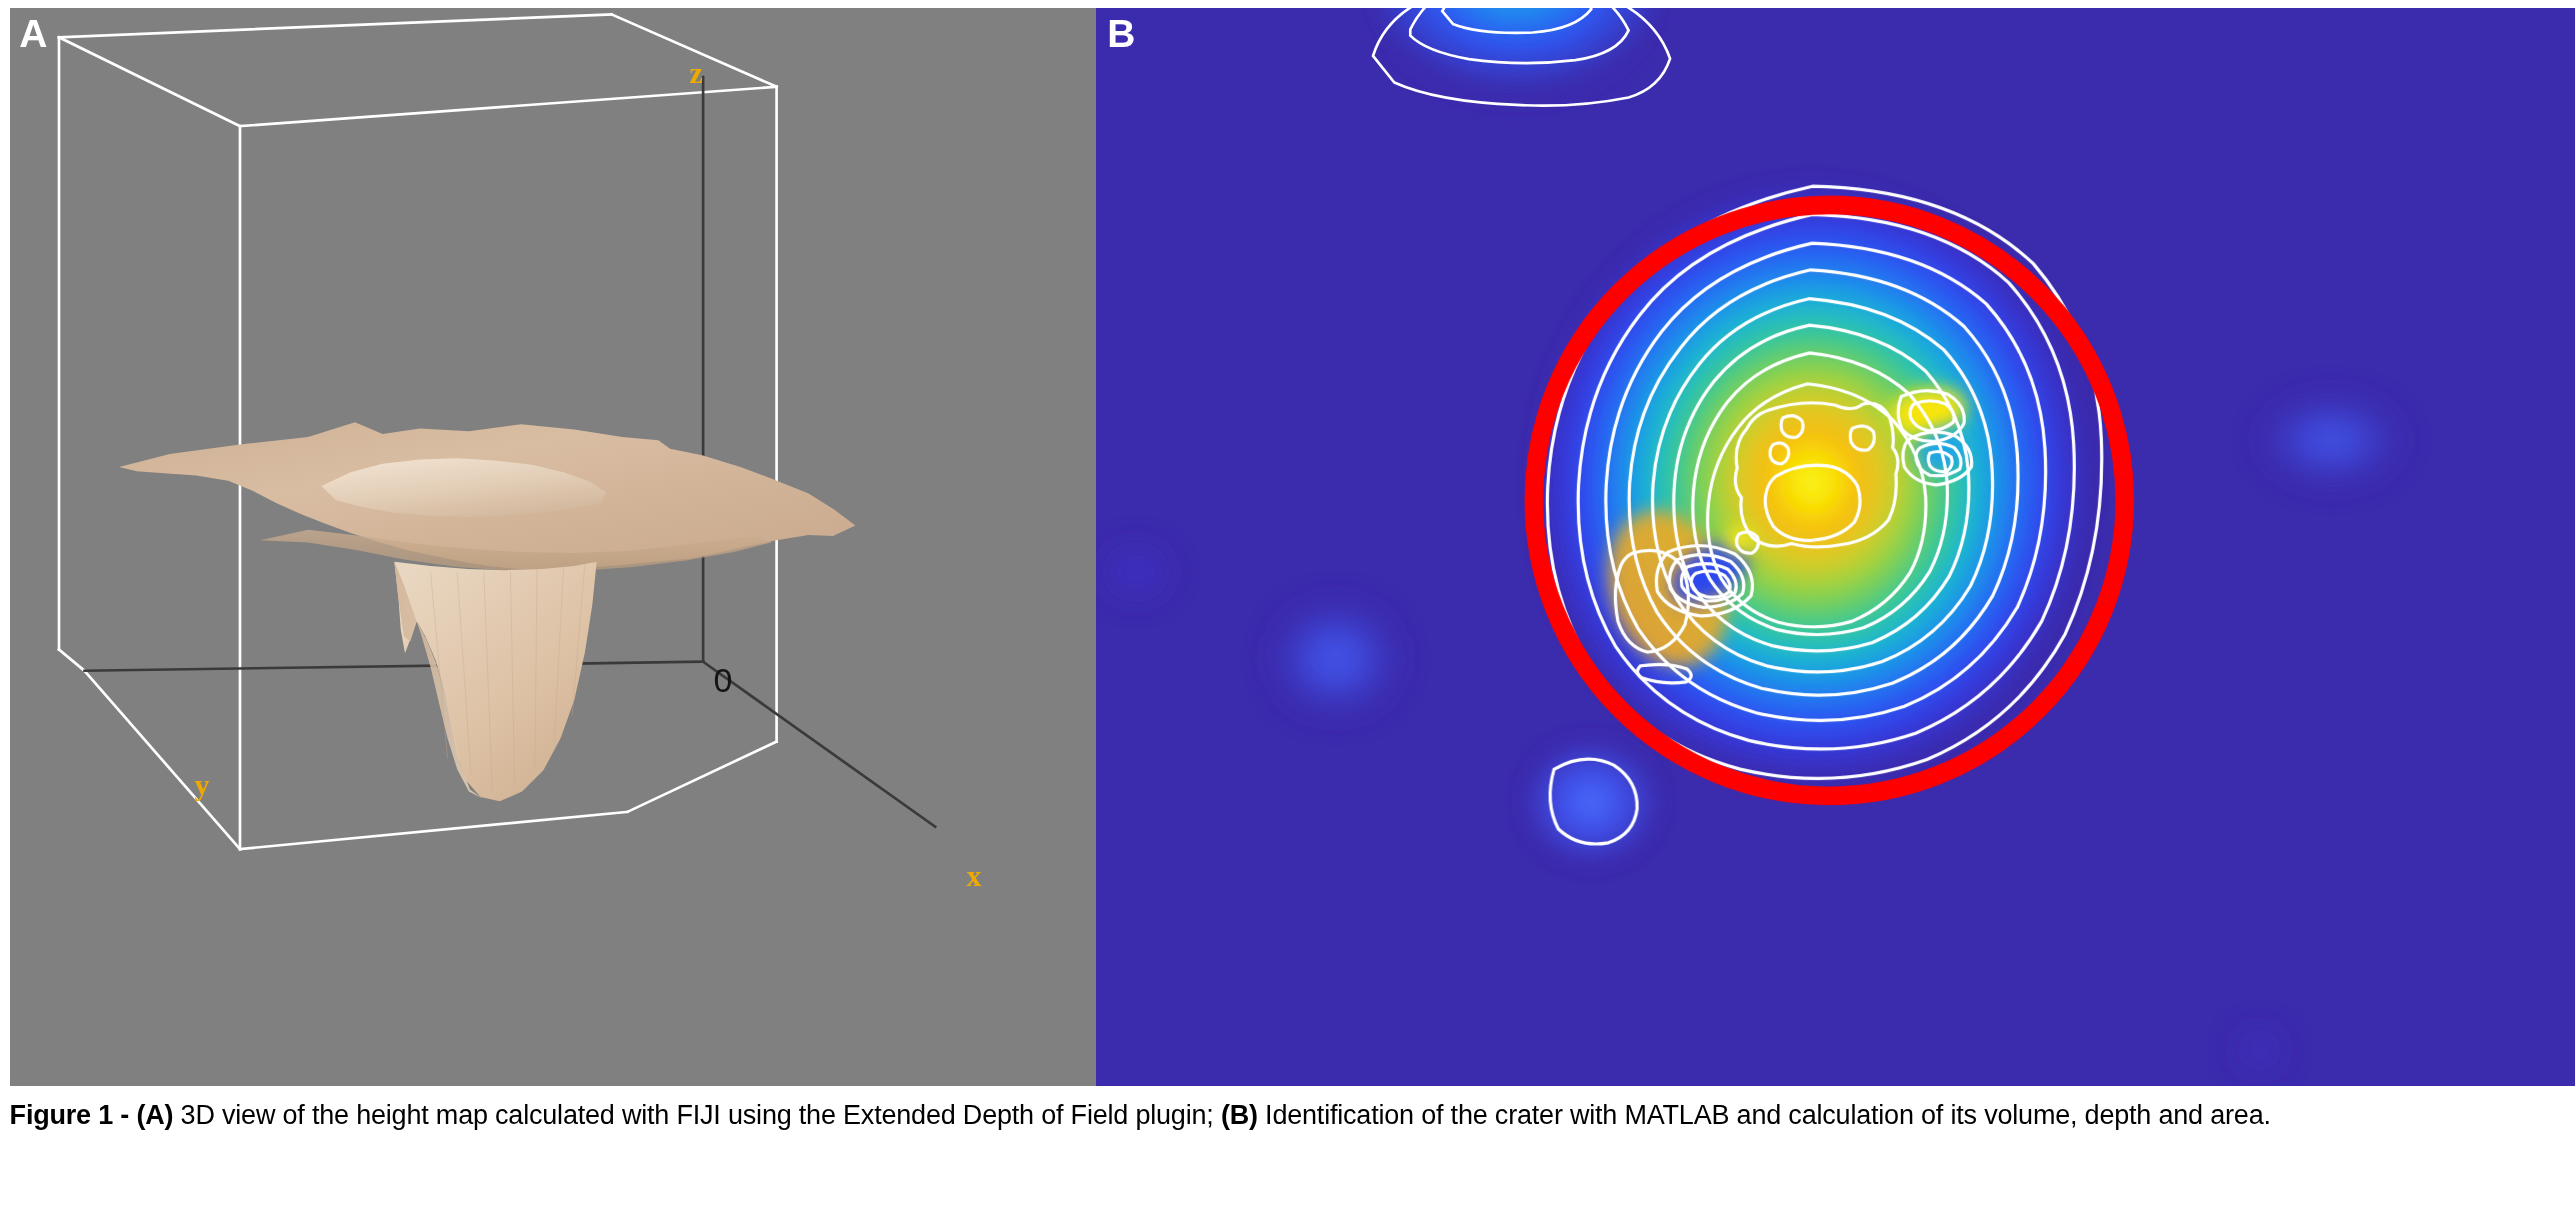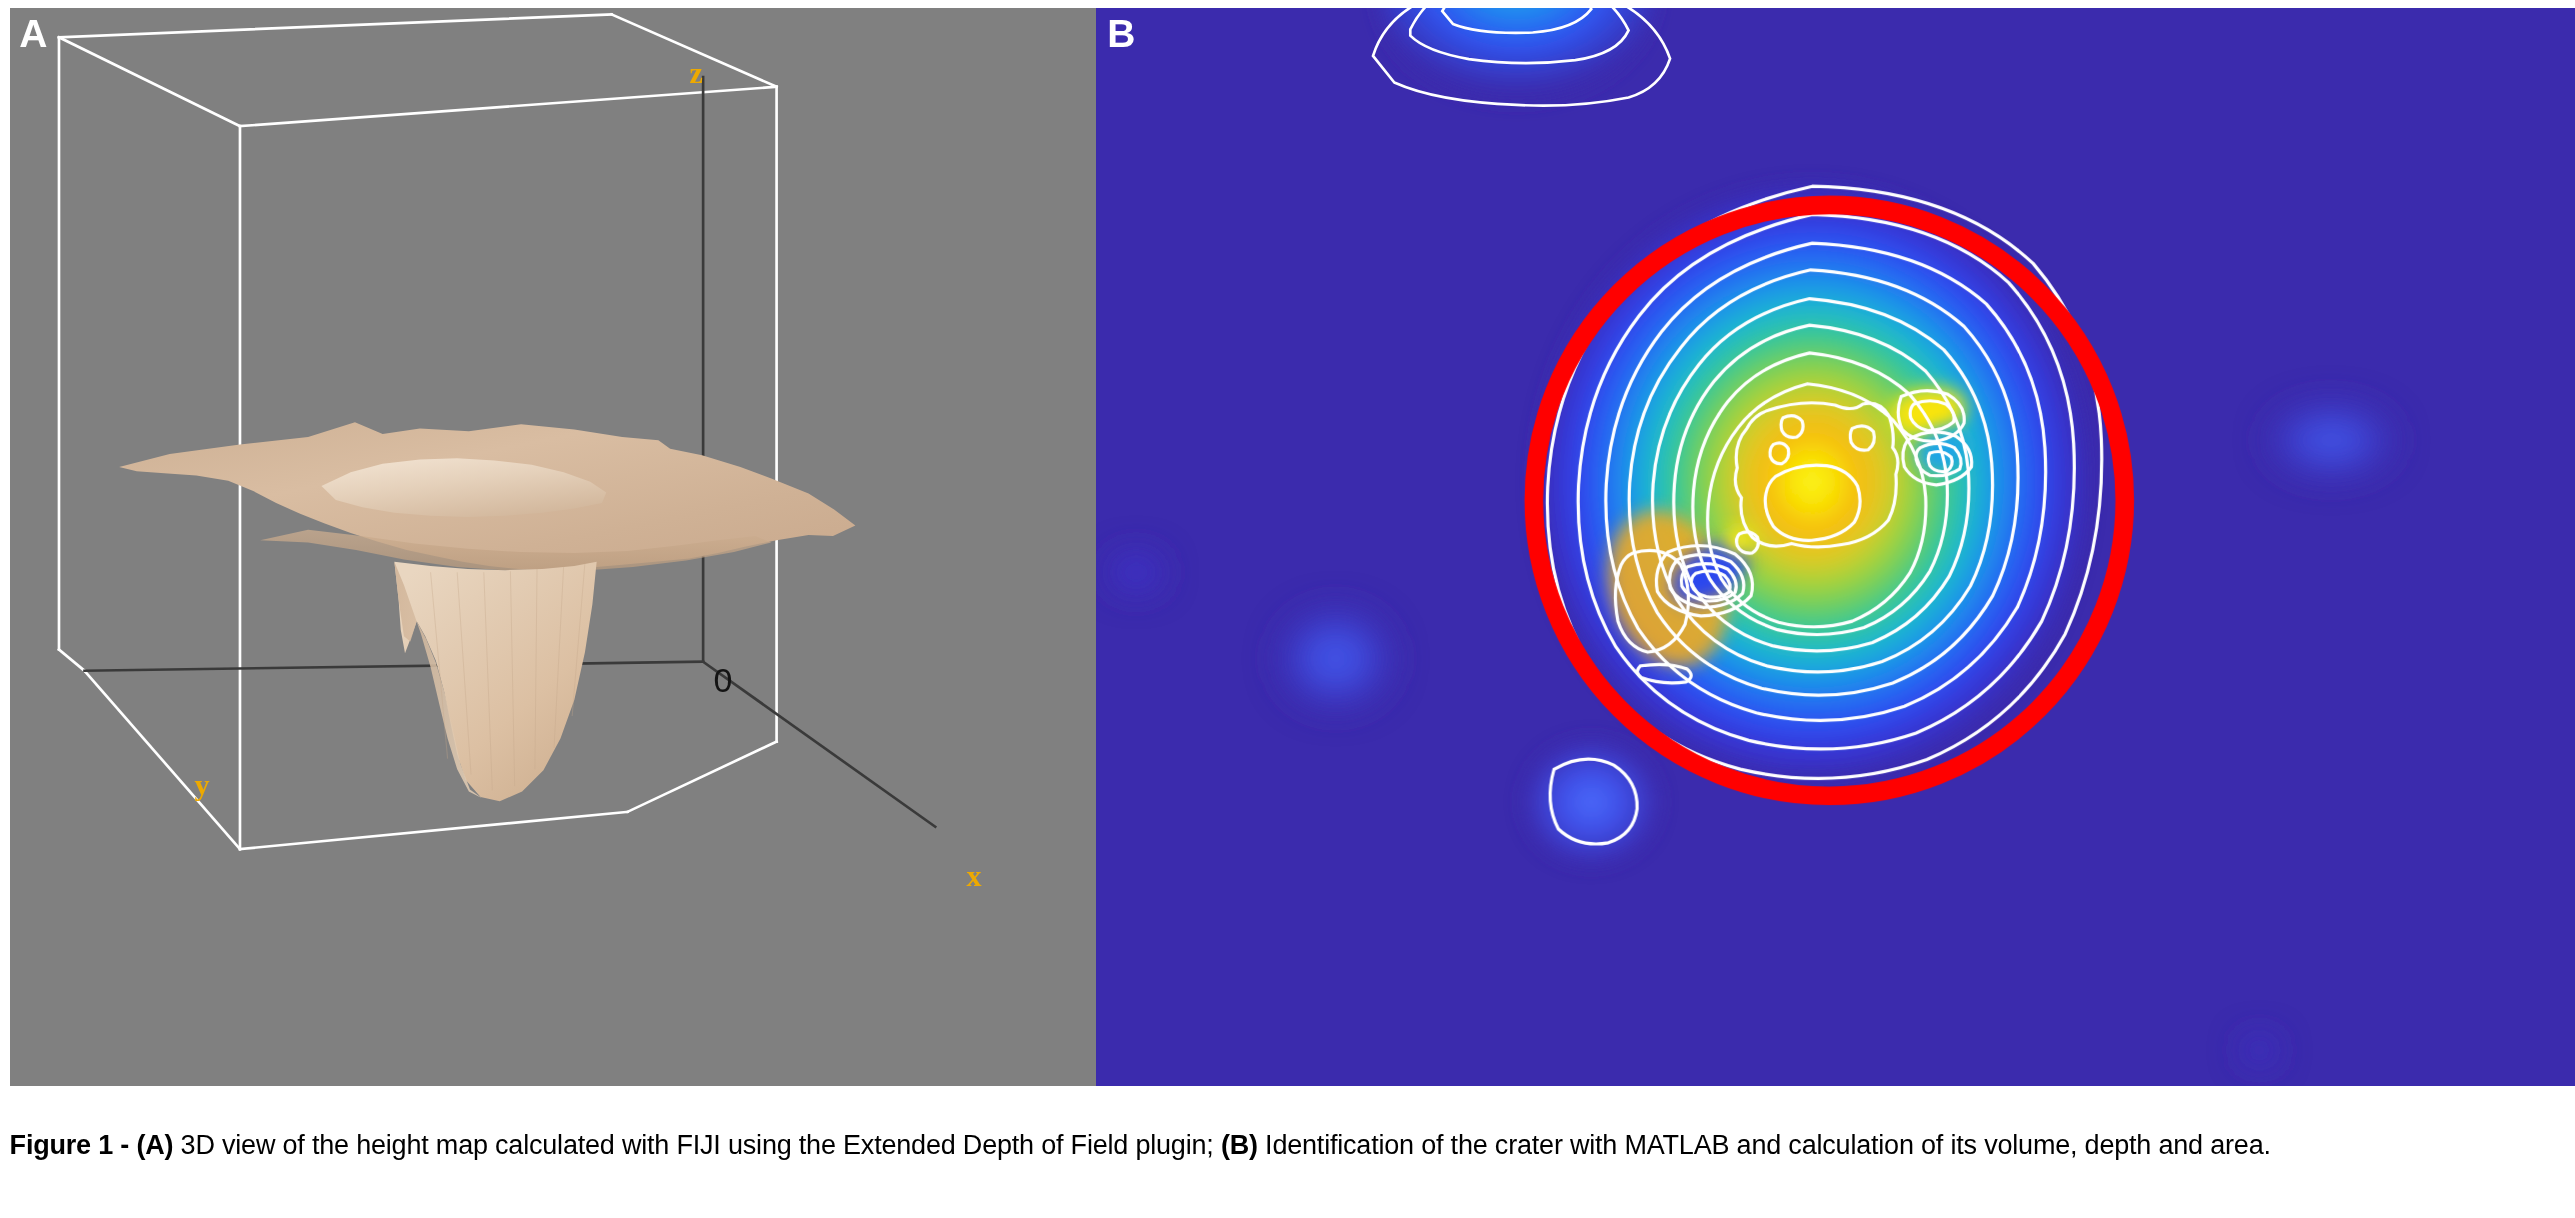--- a/index.html
+++ b/index.html
@@ -24,21 +24,21 @@
   .axis-label.gold{color:#eda900;}
   .axis-label.dark{color:#141414;font-size:34px;font-family:"Liberation Sans",sans-serif;font-weight:400;}
 
   
   .panel-b{position:relative;width:1483px;height:1078px;background:#3b2bad;overflow:hidden;}
   .panel-b svg{position:absolute;left:0;top:0;}
 
   
   .caption{position:absolute;left:9.6px;top:1098px;width:2556px;
            font-family:"Liberation Sans",sans-serif;font-size:27px;line-height:1.30;
-           color:#000000;letter-spacing:-0.2px;margin-top:30px;}
+           color:#000000;letter-spacing:-0.2px;}
   .caption b{font-weight:bold;}
 </style>
 </head>
 <body>
 
 <div class="figure-wrap">
 
   <div class="panels">
 
     <div class="panel-a">

